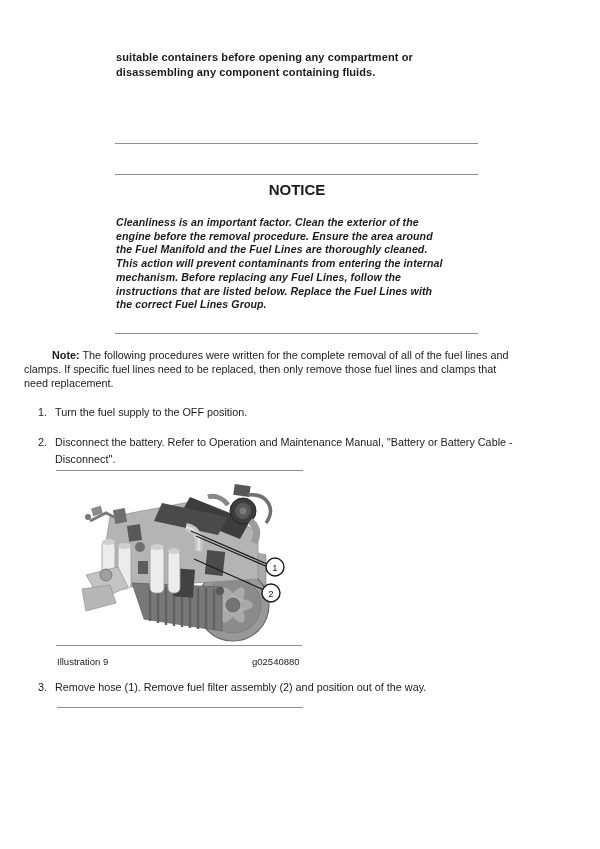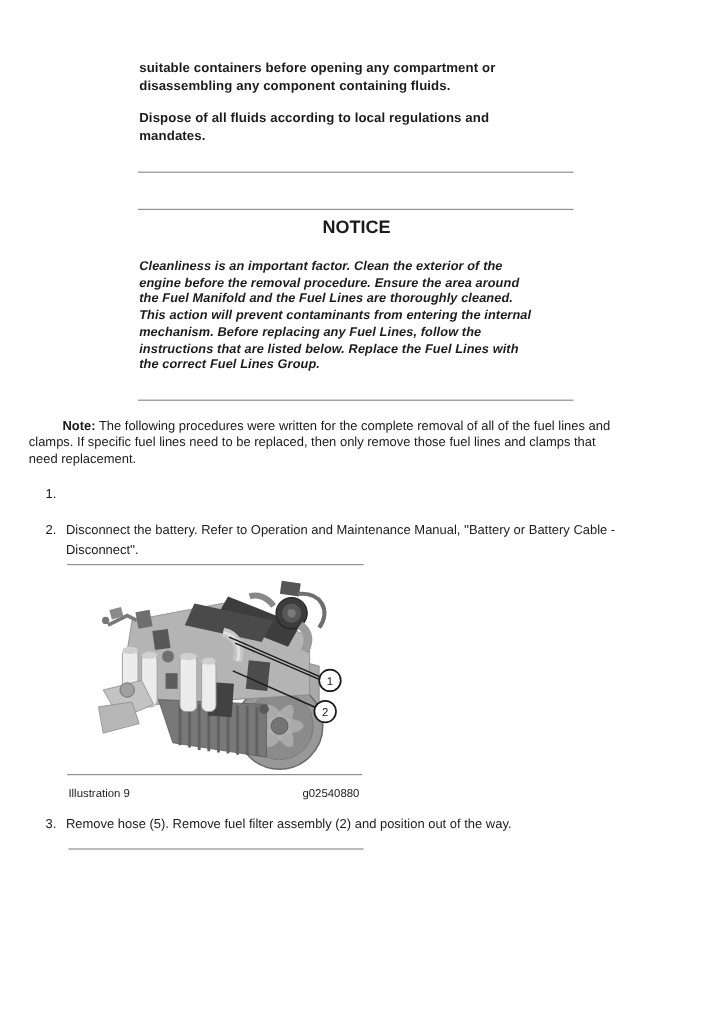--- a/index.html
+++ b/index.html
@@ -56,42 +56,41 @@
     color: #1b1b1b;
   }
 </style>
 </head>
 <body>
 
 <div class="page">
 
   <div class="abs pre safety-para" style="left:116px; top:50px;">suitable containers before opening any compartment or
 disassembling any component containing fluids.</div>
-  <div class="abs pre safety-para" style="left:116px; top:92px;">Dispose of all fluids according to local regulations and
-mandates.</div>
 
   <div class="abs hr" style="left:115px; top:143px; width:363px;"></div>
   <div class="abs hr" style="left:115px; top:174px; width:363px;"></div>
 
   <div class="abs notice-title" style="left:116px; top:181px;">NOTICE</div>
   <div class="abs pre notice-body" style="left:116px; top:216px;">Cleanliness is an important factor. Clean the exterior of the
 engine before the removal procedure. Ensure the area around
 the Fuel Manifold and the Fuel Lines are thoroughly cleaned.
 This action will prevent contaminants from entering the internal
 mechanism. Before replacing any Fuel Lines, follow the
 instructions that are listed below. Replace the Fuel Lines with
 the correct Fuel Lines Group.</div>
 
   <div class="abs hr" style="left:115px; top:333px; width:363px;"></div>
 
   <div class="abs pre body-text" style="left:24px; top:348px;"><b class="bold">Note:</b><span> The following procedures were written for the complete removal of all of the fuel lines and
 clamps. If specific fuel lines need to be replaced, then only remove those fuel lines and clamps that
 need replacement.</span></div>
 
   <div class="abs step-num" style="left:38px; top:405px;">1.</div>
+  <div class="abs pre step-text" style="left:55px; top:404px;">Turn the fuel supply to the OFF position.</div>
 
   <div class="abs step-num" style="left:38px; top:435px;">2.</div>
   <div class="abs pre step-text" style="left:55px; top:434px;">Disconnect the battery. Refer to Operation and Maintenance Manual, ''Battery or Battery Cable -
 Disconnect''.</div>
 
   <div class="abs hr" style="left:56px; top:470px; width:247px;"></div>
 
   <svg class="abs" style="left:70px; top:483px;" width="250" height="160" viewBox="0 0 250 160" xmlns="http://www.w3.org/2000/svg">
     <g>
 
@@ -179,17 +178,17 @@
       <text x="201" y="113.5" text-anchor="middle" font-size="9.5" fill="#1a1a1a">2</text>
     </g>
   </svg>
 
   <div class="abs hr" style="left:56px; top:645px; width:246px;"></div>
 
   <div class="abs caption" style="left:57px; top:656px;">Illustration 9</div>
   <div class="abs caption" style="left:252px; top:656px;">g02540880</div>
 
   <div class="abs step-num" style="left:38px; top:680px;">3.</div>
-  <div class="abs pre step-text" style="left:55px; top:679px;">Remove hose (5). Remove fuel filter assembly (2) and position out of the way.</div>
+  <div class="abs pre step-text" style="left:55px; top:679px;">Remove hose (1). Remove fuel filter assembly (2) and position out of the way.</div>
 
   <div class="abs hr" style="left:57px; top:707px; width:246px;"></div>
 
 </div>
 
 </body></html>

